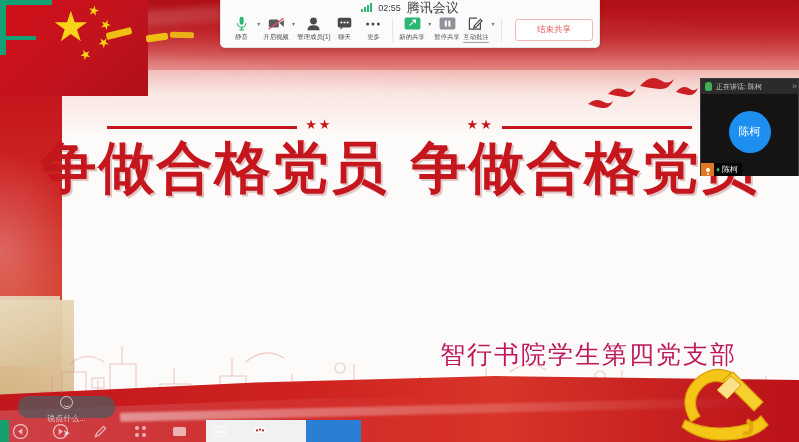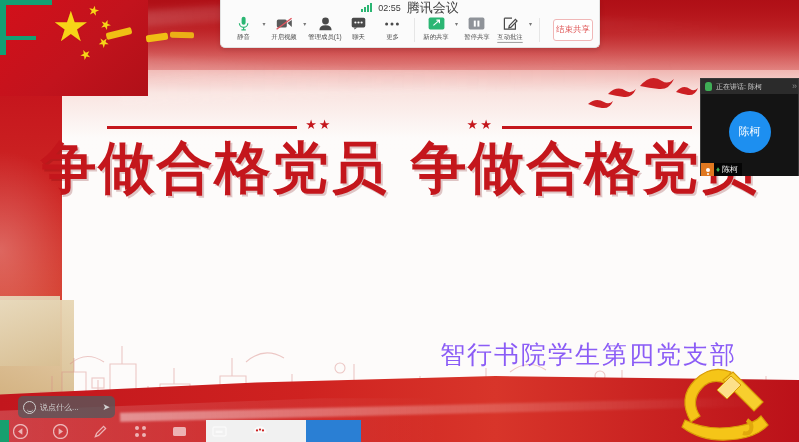--- a/index.html
+++ b/index.html
@@ -113,21 +113,21 @@
     font-family:"DejaVu Sans","Liberation Sans",sans-serif;
     font-size:56px; font-weight:bold; color:#c4161c; letter-spacing:2px;
     line-height:1.08; white-space:nowrap;
     text-shadow:2px 2px 0 rgba(120,6,10,.22);
   }
   .main-title .sp { display:inline-block; width:22px; }
 
   .sub-title {
     position:absolute; right:62px; top:338px;
     font-family:"DejaVu Sans","Liberation Sans",sans-serif;
-    font-size:25px; color:#8b5cf6; letter-spacing:2px; white-space:nowrap;
+    font-size:25px; color:#be185d; letter-spacing:2px; white-space:nowrap;
   }
 
   
   .tm-toolbar {
     position:absolute; left:220px; top:0; width:380px; height:48px;
     background:#fbfbfb; border:1px solid #e2e2e2; border-top:none;
     border-radius:0 0 5px 5px; box-shadow:0 2px 5px rgba(0,0,0,.12);
     z-index:40;
   }
   .tm-head { height:15px; display:flex; align-items:center; justify-content:center; gap:6px; }
@@ -141,21 +141,21 @@
   .tm-row { display:flex; align-items:flex-start; height:33px; padding:0 6px; }
   .tm-item { position:relative; width:40px; display:flex; flex-direction:column; align-items:center; cursor:pointer; }
   .tm-ico { height:17px; display:flex; align-items:center; justify-content:center; }
   .tm-lbl { font-size:6.5px; color:#4a4a4a; margin-top:1px; white-space:nowrap; transform:scale(.98); }
   .tm-caret {
     width:9px; align-self:flex-start; margin-top:5px; text-align:center;
     font-size:6px; color:#777; cursor:pointer;
   }
   .tm-sep { width:1px; height:24px; background:#e6e6e6; margin:3px 5px 0 5px; }
   .tm-end {
-    margin:4px 0 0 8px; padding:4px 2px; border:1px solid #f0b7b7; border-radius:3px;
+    margin:4px 0 0 8px; padding:4px 21px; border:1px solid #f0b7b7; border-radius:3px;
     color:#e05a5a; font-size:8.5px; background:#fff; cursor:pointer; white-space:nowrap;text-align:center;
   }
   .tm-underline { border-bottom:1px solid #9a9a9a; padding-bottom:0px; }
 
   
   .vid-panel {
     position:absolute; right:0; top:78px; width:99px; height:98px;
     background:#1b1b1b; border:1px solid #3a3a3a; z-index:40;
   }
   .vid-head {
@@ -177,22 +177,22 @@
     display:flex; align-items:center; gap:2px; padding-right:4px;
   }
   .vf-host { width:13px; height:13px; background:#e07820; display:flex; align-items:center; justify-content:center; }
   .vf-host .dot { width:4px; height:4px; border-radius:50%; background:#fff; box-shadow:0 4px 0 -1px #fff; }
   .vf-mic { color:#3fae56; font-size:8px; line-height:1; }
   .vf-name { font-size:8px; color:#f2f2f2; white-space:nowrap; }
 
   
   .comment-box {
     position:absolute; left:18px; top:396px; width:97px; height:22px;
-    background:rgba(85,88,92,.78); border-radius:5px;
-    display:flex; align-items:center; gap:4px; padding:0 5px; z-index:30;
+    background:rgba(85,88,92,.78); border-radius:10px;
+    display:flex; align-items:center; gap:4px; padding:0 5px; z-index:30;flex-direction:column;
   }
   .cb-emoji {
     width:13px; height:13px; border-radius:50%; border:1.5px solid #cfcfcf;
     position:relative; flex:0 0 auto;
   }
   .cb-emoji:after{
     content:""; position:absolute; left:2.5px; top:6px; width:6px; height:3px;
     border-bottom:1.5px solid #cfcfcf; border-radius:0 0 4px 4px;
   }
   .cb-ph { font-size:8px; color:#d2d2d2; flex:1 1 auto; white-space:nowrap; }

